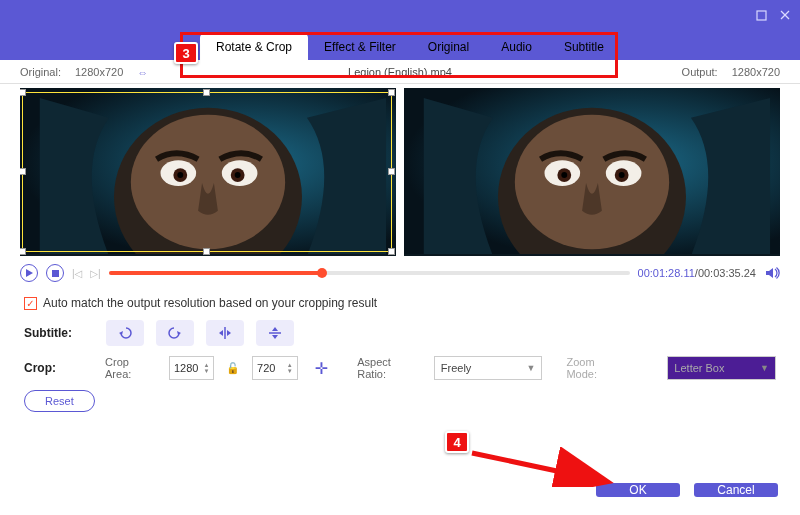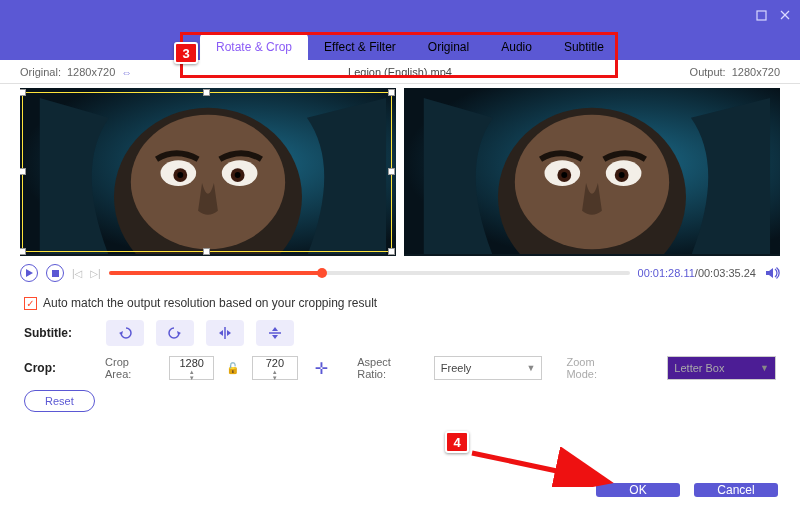--- a/index.html
+++ b/index.html
@@ -3,24 +3,24 @@
 <meta charset="utf-8">
 <style>
   * { box-sizing: border-box; margin: 0; padding: 0; font-family: "Segoe UI", Arial, sans-serif; }
   body { background: #eef0f5; width: 800px; height: 515px; overflow: hidden; }
   .window { width: 800px; height: 515px; background: #fff; display: flex; flex-direction: column; }
   .titlebar { background: #5b58d4; height: 30px; display: flex; justify-content: flex-end; align-items: center; padding-right: 8px; gap: 10px; position: relative; }
   .titlebar .win-btn { width: 14px; height: 14px; display: flex; align-items: center; justify-content: center; cursor: pointer; }
   .titlebar svg { stroke: #d9d8ff; }
   .tabbar { background: #5b58d4; height: 30px; display: flex; align-items: flex-end; padding-left: 200px; gap: 0; position: relative; }
   .tab { padding: 6px 16px; color: #000000; font-size: 12px; cursor: pointer; border-radius: 4px 4px 0 0; }
-  .tab.active { background: #fff; color: #8b5cf6; }
+  .tab.active { background: #fff; color: #000000; }
   .tabbar-outline { position: absolute; top: -28px; left: 180px; width: 438px; height: 46px; border: 3px solid #e11; pointer-events: none; z-index: 50; }
   .filebar { height: 24px; background: #fff; border-bottom: 1px solid #e0e0e0; display: flex; align-items: center; justify-content: space-between; padding: 0 20px; font-size: 11px; color: #666; position: relative; }
-  .filebar .orig, .filebar .out { display: flex; align-items: center; gap: 6px; }
+  .filebar .orig, .filebar .out { display: flex; align-items: center; gap: 14px; }
   .filebar .fname { position: absolute; left: 50%; transform: translateX(-50%); color: #444; }
   .callout3 { position: absolute; top: 42px; left: 174px; width: 24px; height: 22px; background: #e11; color: #fff; font-size: 13px; font-weight: bold; display: flex; align-items: center; justify-content: center; border-radius: 3px; z-index: 60; border: 2px solid #fff; box-shadow: 0 1px 3px rgba(0,0,0,.4); }
   .previews { display: flex; gap: 8px; padding: 4px 20px 2px 20px; background: #fff; }
   .preview { flex: 1; height: 168px; background: #0a1820; position: relative; overflow: hidden; }
   .face { position: absolute; inset: 0; }
   .cropbox { position: absolute; top: 4px; left: 2px; right: 4px; bottom: 4px; border: 1px solid #ffe43a; }
   .cropbox .h { position: absolute; width: 7px; height: 7px; background: #fff; border: 1px solid #999; }
   .h.tl{top:-4px;left:-4px}.h.tm{top:-4px;left:calc(50% - 4px)}.h.tr{top:-4px;right:-4px}
   .h.ml{top:calc(50% - 4px);left:-4px}.h.mr{top:calc(50% - 4px);right:-4px}
   .h.bl{bottom:-4px;left:-4px}.h.bm{bottom:-4px;left:calc(50% - 4px)}.h.br{bottom:-4px;right:-4px}
@@ -34,21 +34,21 @@
   .timecode .cur { color: #5b58d4; }
   .vol { width: 16px; height: 16px; cursor: pointer; }
   .settings { padding: 8px 24px 4px 24px; font-size: 12px; color: #333; }
   .checkrow { display: flex; align-items: center; gap: 6px; margin-bottom: 10px; }
   .checkrow .cb { width: 13px; height: 13px; border: 1.3px solid #ff4d2e; display: flex; align-items: center; justify-content: center; color: #ff4d2e; font-size: 10px; }
   .row { display: flex; align-items: center; gap: 12px; margin-bottom: 10px; }
   .row .lbl { width: 70px; font-weight: 600; color: #222; font-size: 12px; }
   .iconbtn { width: 38px; height: 26px; background: #edecfb; border-radius: 4px; display: flex; align-items: center; justify-content: center; cursor: pointer; color: #5b58d4; }
   .applyall { padding: 5px 14px; border: 1px solid #5b58d4; border-radius: 4px; color: #5b58d4; font-size: 11px; cursor: pointer; background: #fff; }
   .sublbl { font-size: 11px; color: #666; }
-  .num { width: 46px; height: 24px; border: 1px solid #ccc; background: #fff; font-size: 11px; display: flex; align-items: center; padding: 0 4px; justify-content: space-between; flex-direction: column; }
+  .num { width: 46px; height: 24px; border: 1px solid #ccc; background: #fff; font-size: 11px; display: flex; align-items: center; padding: 0 4px; justify-content: space-between; }
   .num .sp { display: flex; flex-direction: column; line-height: 6px; font-size: 6px; color: #888; }
   .lockicon { color: #5b58d4; font-size: 11px; cursor: pointer; }
   .centericon { width: 24px; height: 24px; display: flex; align-items: center; justify-content: center; color: #5b58d4; cursor: pointer; font-size: 16px; }
   .sel { width: 110px; height: 24px; border: 1px solid #ccc; background: #fff; display: flex; align-items: center; justify-content: space-between; padding: 0 6px; font-size: 11px; color: #444; cursor: pointer; }
   .sel.dis { background: #4c1d95; color: #aaa; margin-left: 28px; }
   .sel .caret { color: #888; font-size: 9px; }
   .resetbtn { padding: 4px 20px; border: 1px solid #5b58d4; border-radius: 12px; color: #5b58d4; font-size: 11px; cursor: pointer; background: #fff; }
   .footer { margin-top: auto; padding: 10px 22px 18px; display: flex; justify-content: flex-end; gap: 14px; position: relative; }
   .fbtn { width: 84px; height: 14px; background: #5b58d4; color: #fff; border-radius: 3px; font-size: 12px; display: flex; align-items: center; justify-content: center; cursor: pointer; }
   .callout4 { position: absolute; left: 445px; bottom: 62px; width: 24px; height: 22px; background: #e11; color: #fff; font-size: 13px; font-weight: bold; display: flex; align-items: center; justify-content: center; border-radius: 3px; z-index: 60; border: 2px solid #fff; box-shadow: 0 1px 3px rgba(0,0,0,.4); }

